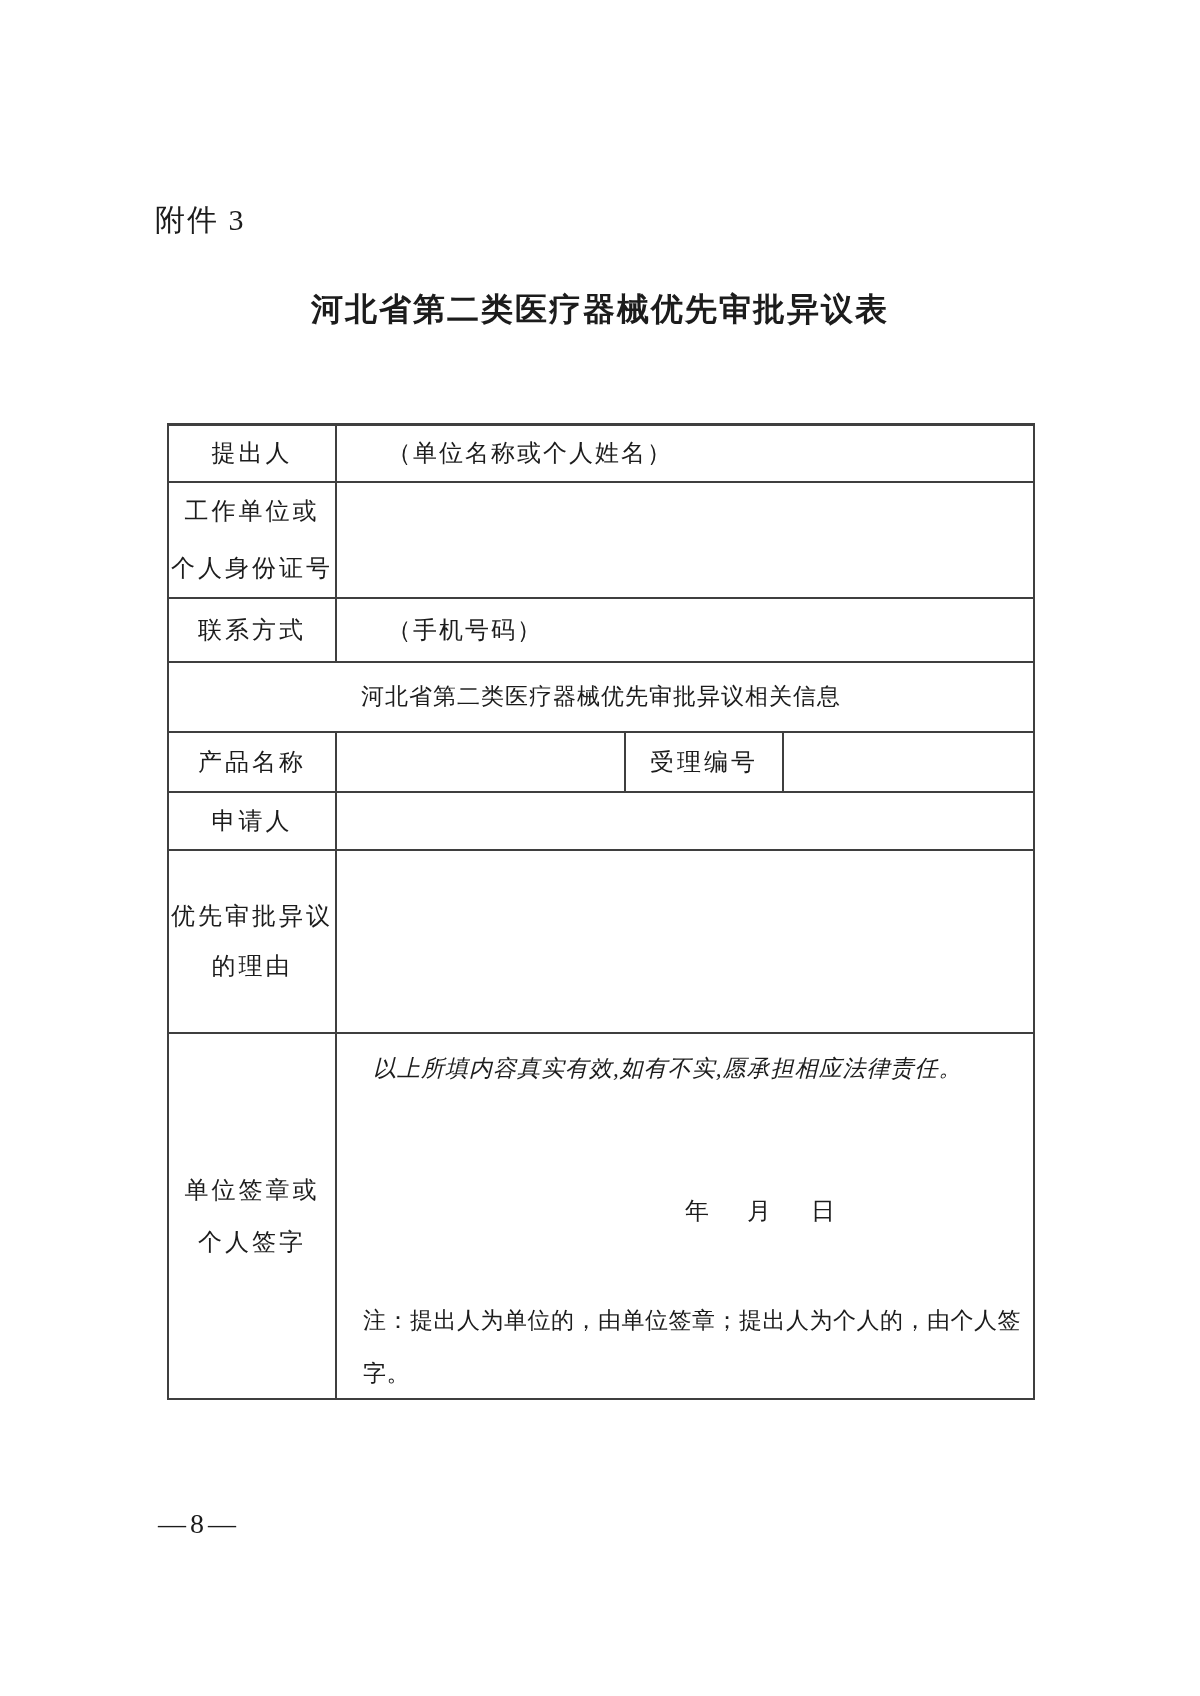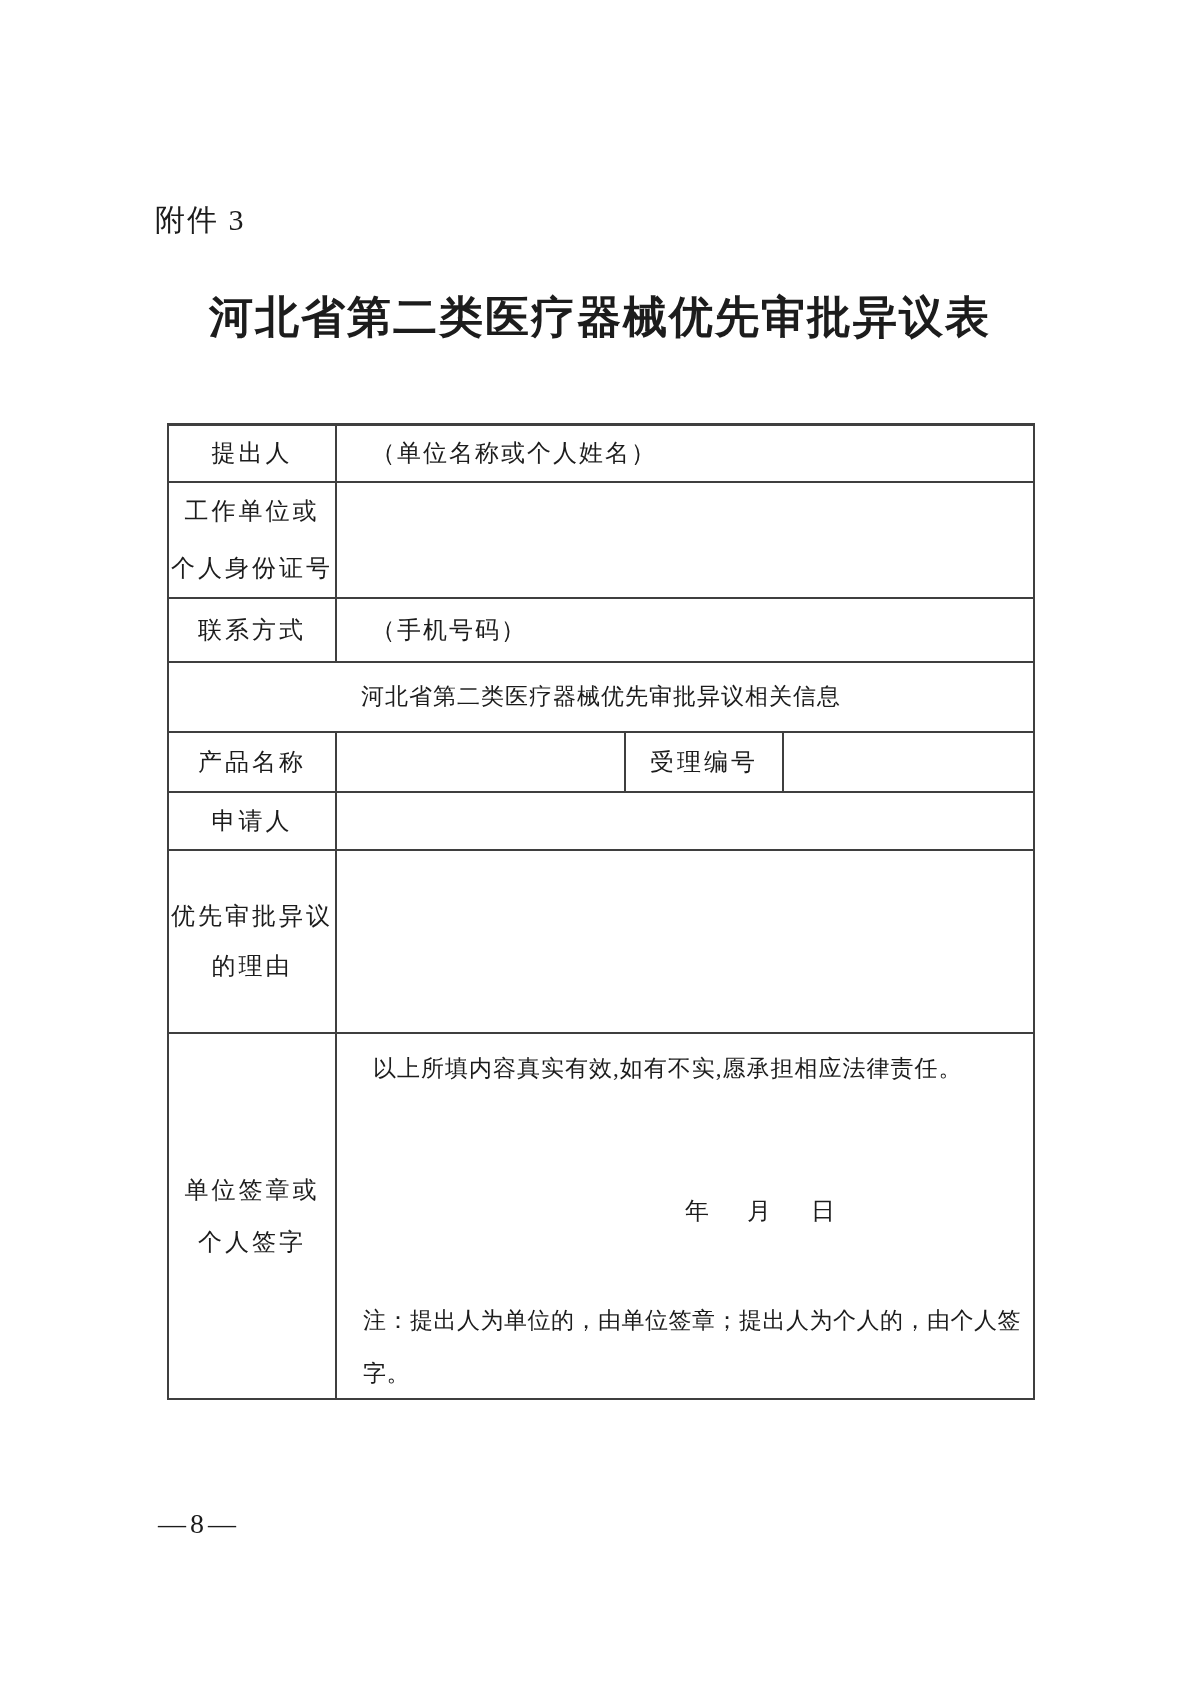--- a/index.html
+++ b/index.html
@@ -18,21 +18,21 @@
     top: 200px;
     font-size: 30px;
     letter-spacing: 2px;
   }
   .doc-title {
     position: absolute;
     left: 167px;
     top: 288px;
     width: 866px;
     text-align: center;
-    font-size: 44px;
+    font-size: 32px;
     font-weight: 700;
     letter-spacing: 2px;
   }
   table.form {
     position: absolute;
     left: 167px;
     top: 423px;
     width: 866px;
     border-collapse: collapse;
     table-layout: fixed;
@@ -46,21 +46,21 @@
   td {
     vertical-align: middle;
     padding: 0;
   }
   td.label-cell {
     text-align: center;
     letter-spacing: 3px;
   }
   td.value-cell {
     text-align: left;
-    padding-left: 34px;
+    padding-left: 50px;
     letter-spacing: 2px;
   }
   .label-2line div { line-height: 57px; }
   .reason-label div { line-height: 50px; }
   .sig-label div { line-height: 52px; }
   td.section-header-cell {
     text-align: center;
     font-size: 23px;
     letter-spacing: 1px;
   }
@@ -70,20 +70,21 @@
   }
   .declaration {
     position: absolute;
     top: 20px;
     left: 10px;
     width: 680px;
     text-indent: 26px;
     font-size: 23px;
     letter-spacing: 1px;
     line-height: 30px;
+    font-style: italic;
   }
   .date-line {
     position: absolute;
     top: 162px;
     left: 348px;
     font-size: 24px;
     line-height: 30px;
     white-space: nowrap;
   }
   .date-line .y { margin-right: 38px; }

